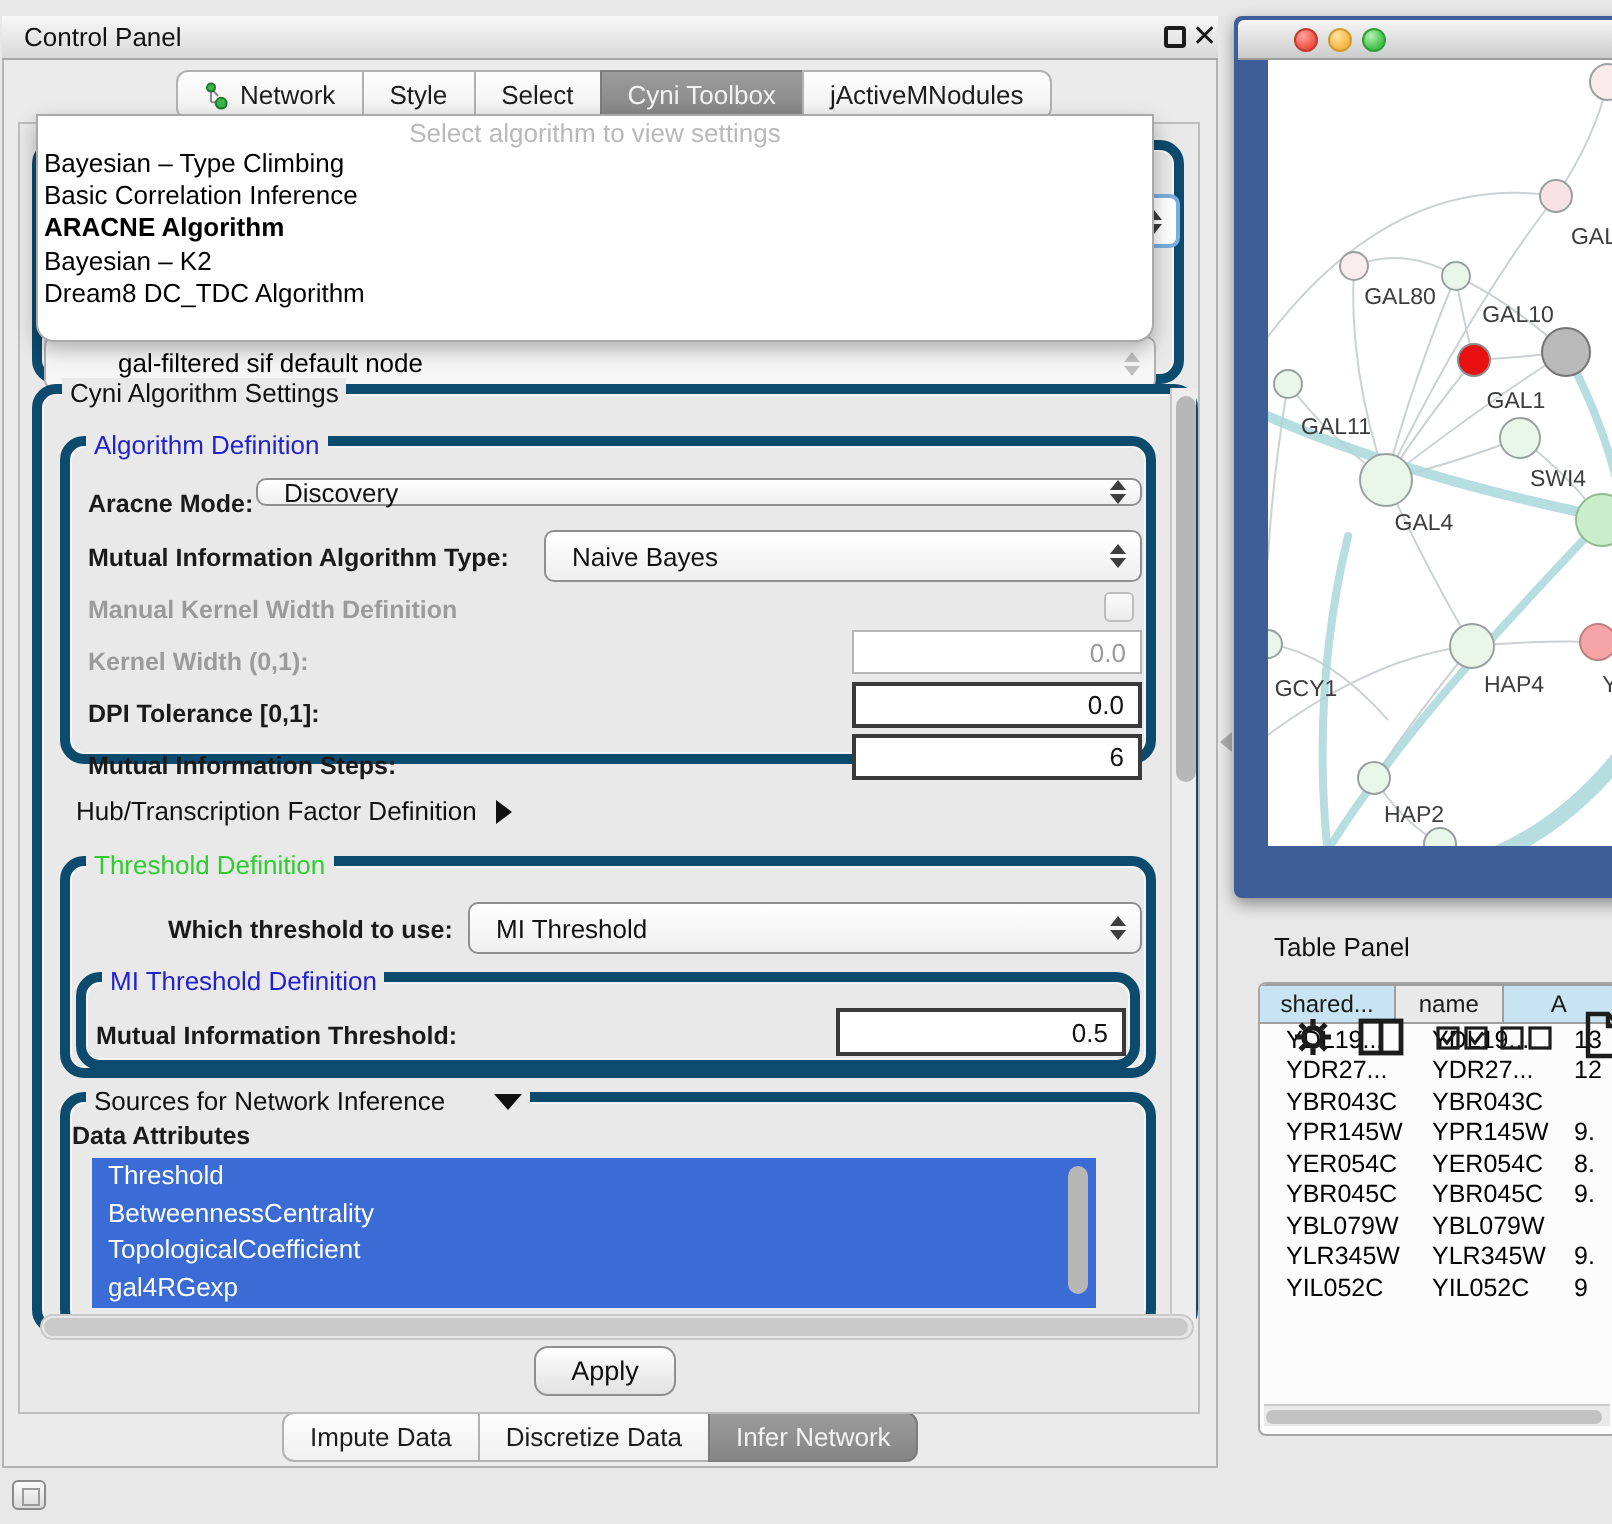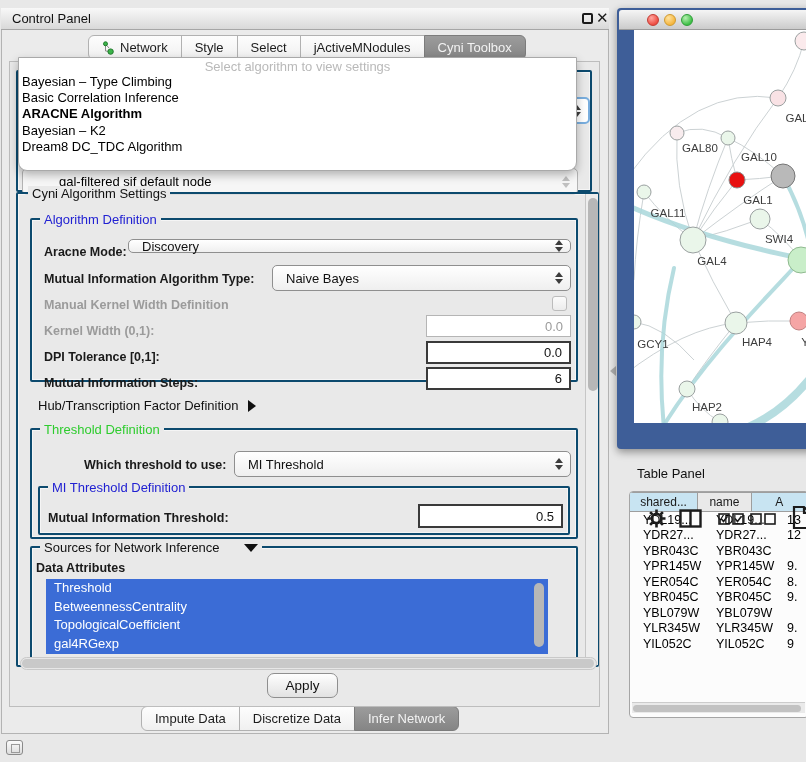--- a/index.html
+++ b/index.html
@@ -23,21 +23,21 @@
   .tab{height:23px;line-height:23px;padding:0 13px;font-size:13px;color:#1c1c1c;
        background:linear-gradient(#fdfdfd,#f0f0f0);border:1px solid #b1b1b1;margin-left:-1px;
        display:flex;align-items:center;gap:5px;white-space:nowrap;}
   .tab:first-child{border-radius:6px 0 0 6px;margin-left:0;}
   .tab:last-child{border-radius:0 6px 6px 0;}
   .tab.selected{background:linear-gradient(#9c9c9c,#858585);color:#f3f3f3;border-color:#7c7c7c;}
 
   #content-panel{left:9px;top:61px;width:591px;height:646px;border:1px solid #bdbdbd;background:#e9e9e9;z-index:1;}
 
   
-  .gbox{border:2px solid #0c4a6e;border-radius:2px;box-shadow:inset 0 0 0 1px rgba(255,255,255,.55);}
+  .gbox{border:5px solid #0c4a6e;border-radius:12px;box-shadow:inset 0 0 0 1px rgba(255,255,255,.55);}
   .gtitle{position:absolute;top:-8px;background:#e9e9e9;padding:0 4px;font-size:13px;color:#111;white-space:nowrap;}
   .gtitle.blue{color:#2121d2;}
   .gtitle.green{color:#2ecc2e;}
 
   .glabel{font-size:12.5px;font-weight:bold;color:#1a1a1a;white-space:nowrap;}
   .glabel.disabled{color:#9b9b9b;}
 
   .combo{background:linear-gradient(#ffffff,#efefef);border:1px solid #8f8f8f;border-radius:5px;
          font-size:13px;color:#111;display:flex;align-items:center;padding-left:13px;}
   .combo.disabled{background:#f6f6f6;border-color:#b3b3b3;color:#000000;padding-left:36px;}
@@ -133,25 +133,25 @@
           </svg>
         </span>
         <span>Network</span>
       </div>
       <div class="tab">
         <span>Style</span>
       </div>
       <div class="tab">
         <span>Select</span>
       </div>
-      <div class="tab">
-        <span>jActiveMNodules</span>
-      </div>
       <div class="tab selected">
         <span>Cyni Toolbox</span>
+      </div>
+      <div class="tab">
+        <span>jActiveMNodules</span>
       </div>
     </div>
 
   <div id="content-panel" class="abs"></div>
 
   <div class="abs gbox" style="left:16px;top:70px;width:576px;height:122px;z-index:3;"></div>
   <div class="abs combo focused" style="left:336px;top:97px;width:254px;height:27px;z-index:3;">
     <span class="spin">
         <span class="u"></span>
         <span class="d"></span>

